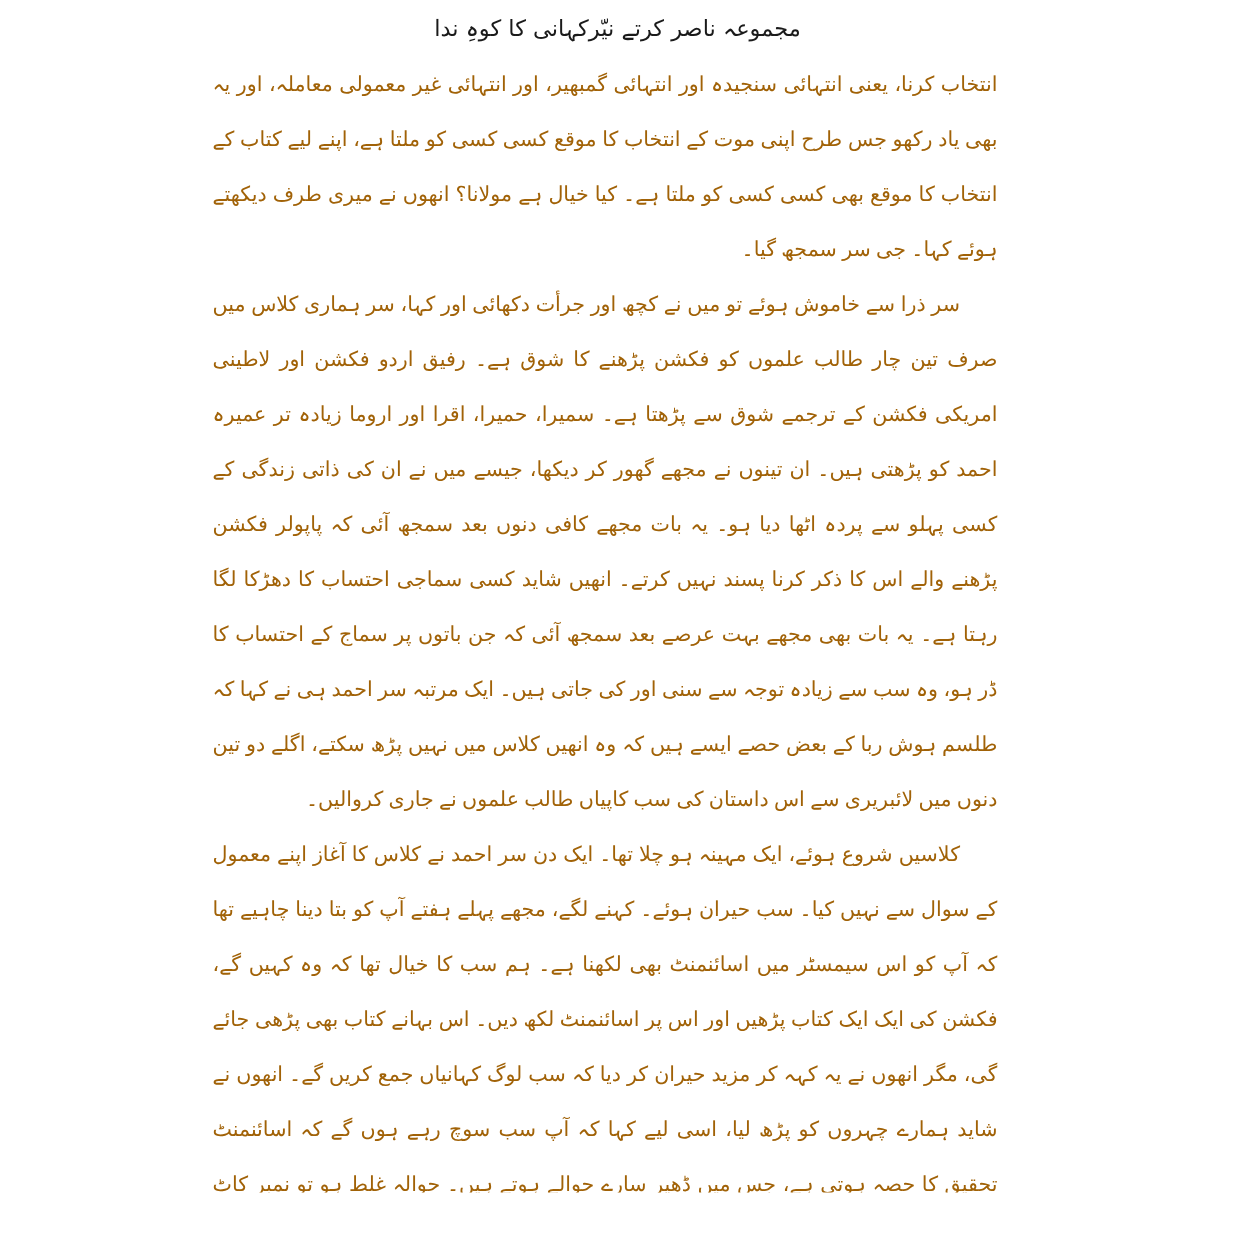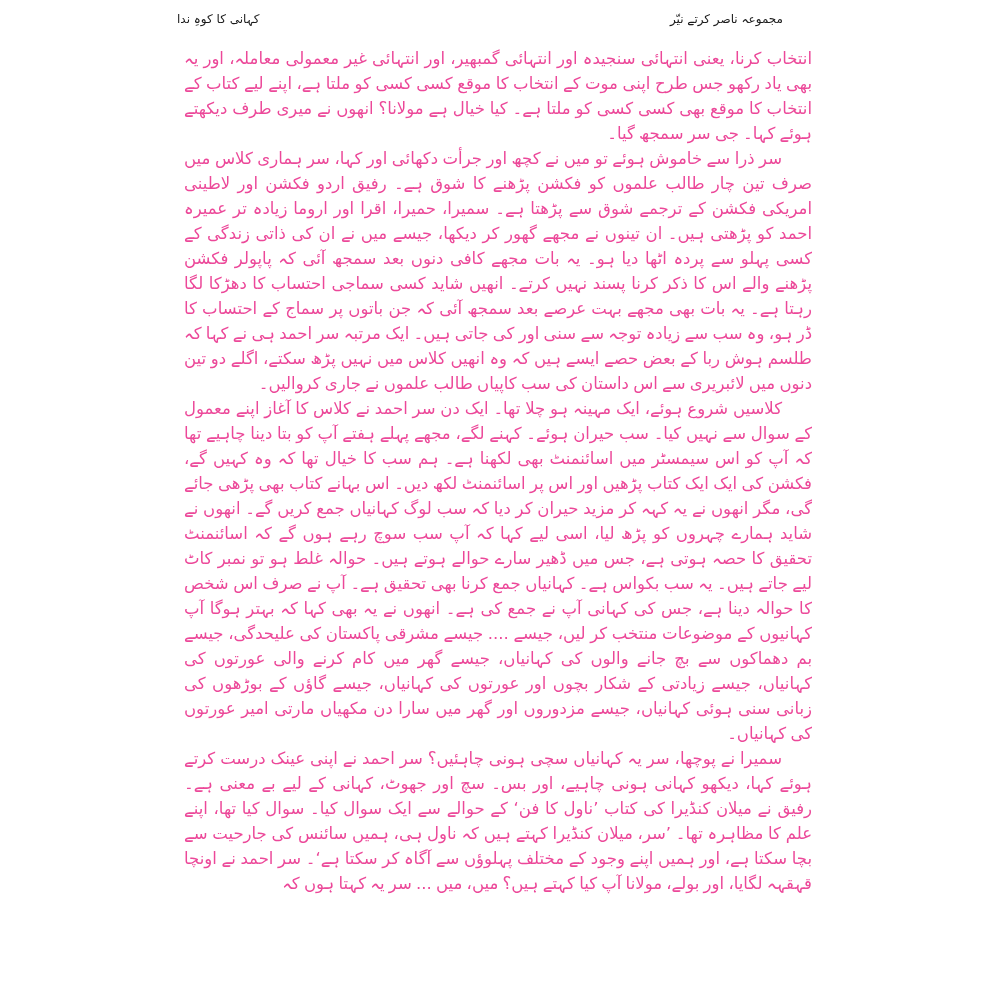--- a/index.html
+++ b/index.html
@@ -12,48 +12,48 @@
     width: 1000px;
     height: 1000px;
     background: #ffffff;
     color: #141414;
     font-family: "DejaVu Sans", sans-serif;
     overflow: hidden;
   }
   .header {
     position: absolute;
     top: 12px;
-    left: 177px;
+    left: 191px;
     width: 630px;
     display: flex;
-    justify-content: space-between;
+    justify-content: center;
     direction: ltr;
-    font-size: 12px;
+    font-size: 18px;
     color: #1a1a1a;
   }
   .header .h-left {
     direction: rtl;
   }
   .header .h-right {
     direction: rtl;
     padding-right: 24px;
   }
   .body-text {
     position: absolute;
     top: 46px;
-    left: 184px;
+    left: 170px;
     width: 628px;
     height: 908px;
     overflow: hidden;
     direction: rtl;
     unicode-bidi: embed;
     text-align: justify;
     font-size: 16.5px;
-    line-height: 25px;
-    color: #ec4899;
+    line-height: 44px;
+    color: #a16207;
     word-spacing: -1px;
   }
   .body-text p {
     margin: 0;
     padding: 0;
     text-align: justify;
   }
   .body-text p.indent {
     text-indent: 30px; 
   }

